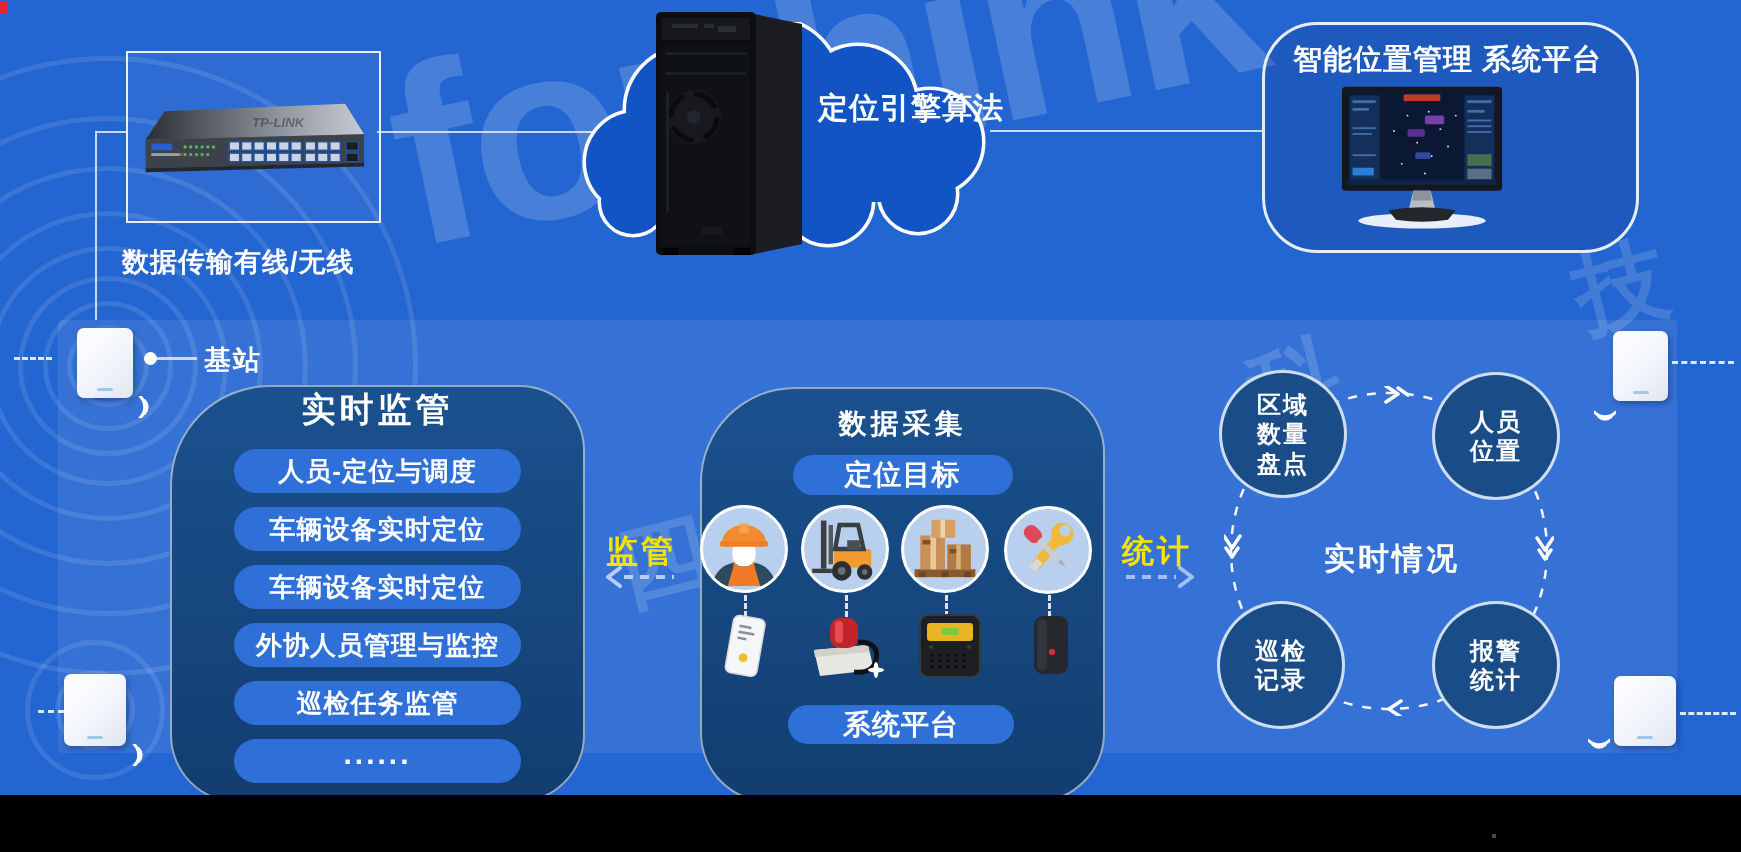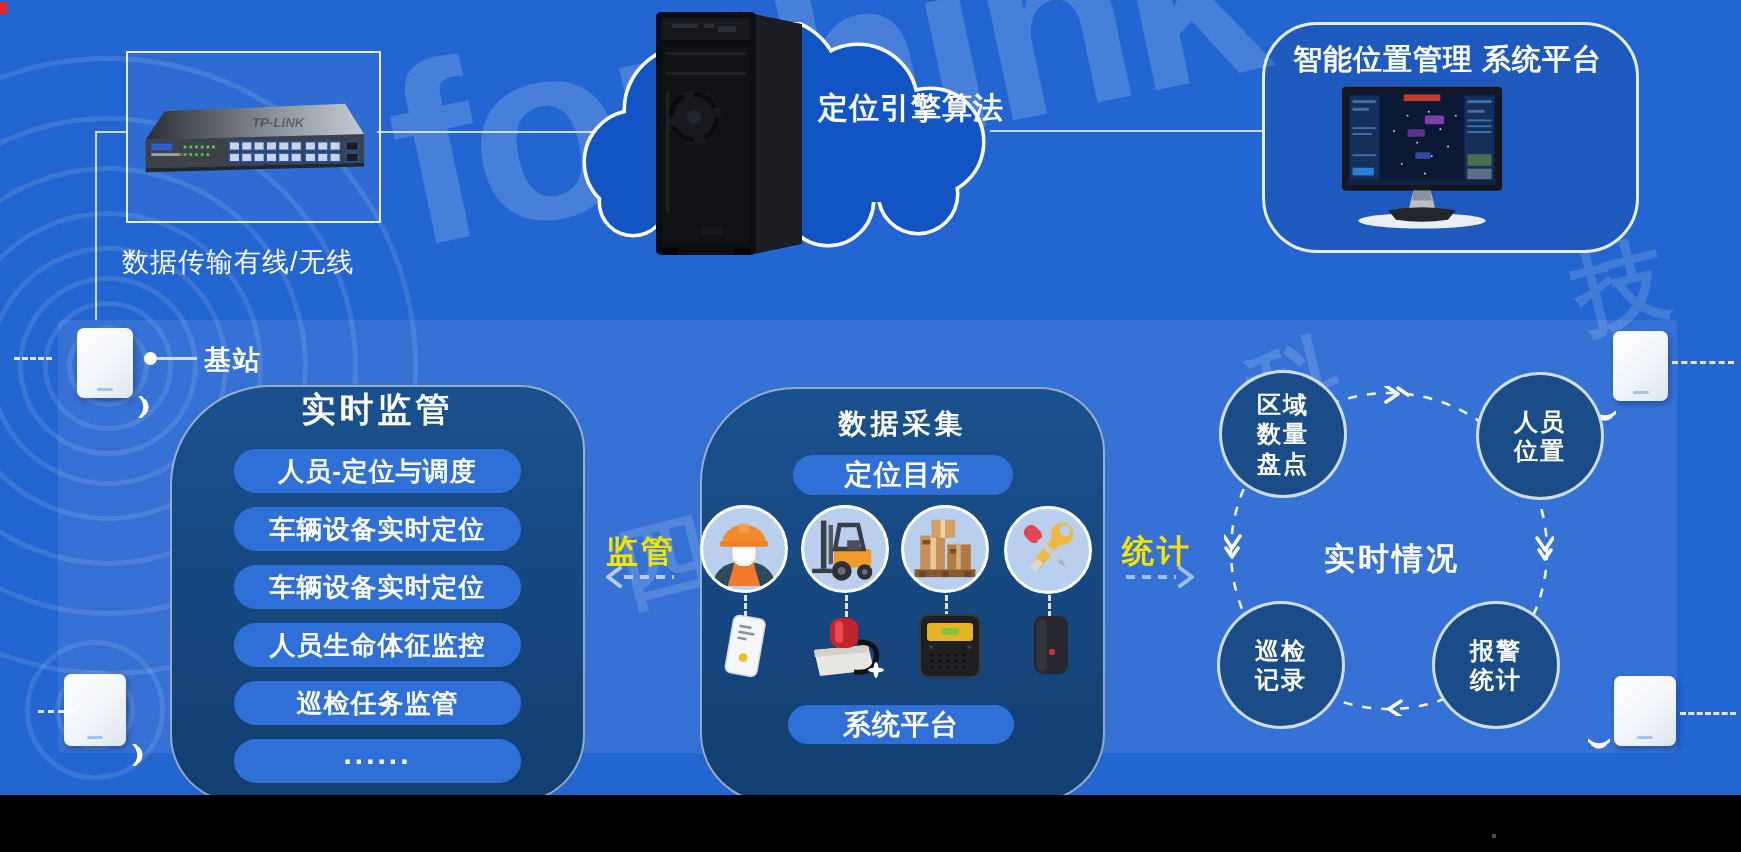--- a/index.html
+++ b/index.html
@@ -11,21 +11,21 @@
   .arc{border:5px solid rgba(255,255,255,0.11);border-radius:50%;transform:translate(-50%,-50%);}
   .wm-latin{left:395px;top:18px;font-size:252px;font-weight:bold;letter-spacing:-8px;
             color:rgba(255,255,255,0.17);transform:rotate(-12deg);transform-origin:left center;white-space:nowrap;}
   .wm-cjk{font-size:92px;font-weight:bold;color:rgba(255,255,255,0.15);transform:rotate(-14deg);}
   .red-sliver{left:0;top:2px;width:7px;height:12px;background:#e8262d;}
   
   .line{background:rgba(228,237,249,0.85);}
   .edge-dash{border-top:3px dashed rgba(255,255,255,0.85);height:0;}
   
   .tl-box{left:126px;top:51px;width:251px;height:168px;border:2px solid #e9eef7;background:rgba(255,255,255,0.05);}
-  .tl-label{left:122px;top:244px;font-size:27px;font-weight:normal;letter-spacing:1px;}
+  .tl-label{left:122px;top:244px;font-size:27px;font-weight:bold;letter-spacing:1px;}
   .tr-box{left:1262px;top:22px;width:371px;height:225px;border:3px solid #e8eef8;border-radius:55px;background:rgba(10,30,90,0.15);}
   .tr-title{left:1262px;top:40px;width:371px;text-align:center;font-size:29px;font-weight:bold;letter-spacing:1px;}
   .cloud-text{left:818px;top:88px;font-size:30px;font-weight:bold;line-height:1.35;letter-spacing:1px;}
   
   .anchor{background:linear-gradient(135deg,#ffffff 0%,#f2f5fa 55%,#dfe6ef 100%);
           border-radius:7px;box-shadow:2px 3px 6px rgba(0,20,60,0.35);}
   .anchor .mark{position:absolute;left:50%;bottom:7px;transform:translateX(-50%);
                 width:16px;height:3px;border-radius:2px;background:#9fc8e8;}
   .dot{width:13px;height:13px;border-radius:50%;background:#fff;}
   .bs-label{font-size:27px;font-weight:bold;letter-spacing:2px;}
@@ -287,21 +287,21 @@
   <div class="abs dot" style="left:144px;top:352px;"></div>
   <div class="abs line" style="left:157px;top:357px;width:40px;height:3px;"></div>
   <div class="abs bs-label" style="left:204px;top:342px;">基站</div>
 
   <div class="abs panel" style="left:170px;top:385px;width:415px;height:418px;border-radius:100px 65px 68px 68px;padding-top:0;">
     <div class="panel-title">实时监管</div>
     <div style="display:flex;flex-direction:column;align-items:center;gap:14px;margin-top:16px;">
       <div class="pill" style="width:287px;">人员-定位与调度</div>
       <div class="pill" style="width:287px;">车辆设备实时定位</div>
       <div class="pill" style="width:287px;">车辆设备实时定位</div>
-      <div class="pill" style="width:287px;">人员生命体征监控</div>
+      <div class="pill" style="width:287px;">外协人员管理与监控</div>
       <div class="pill" style="width:287px;">巡检任务监管</div>
       <div class="pill dots" style="width:287px;">......</div>
     </div>
   </div>
 
   <div class="abs panel" style="left:700px;top:387px;width:405px;height:416px;border-radius:95px 65px 70px 70px;padding-top:16px;">
     <div class="panel-title" style="font-size:28px;">数据采集</div>
     <div class="pill" style="width:220px;height:40px;margin:12px auto 14px;font-size:28px;">定位目标</div>
   </div>
 
@@ -451,21 +451,21 @@
       <polyline points="0,150 8,162 16,150"></polyline>
       <polyline points="2,162 8,171 14,162"></polyline>
     </g>
   </svg>
 
   <div class="abs node" style="left:1219px;top:370px;">
     <div>区域</div>
     <div>数量</div>
     <div>盘点</div>
   </div>
-  <div class="abs node" style="left:1476px;top:372px;text-align:right;">
+  <div class="abs node" style="left:1432px;top:372px;text-align:right;">
     <div>人员</div>
     <div>位置</div>
   </div>
   <div class="abs node" style="left:1217px;top:601px;">
     <div>巡检</div>
     <div>记录</div>
   </div>
   <div class="abs node" style="left:1432px;top:601px;">
     <div>报警</div>
     <div>统计</div>

